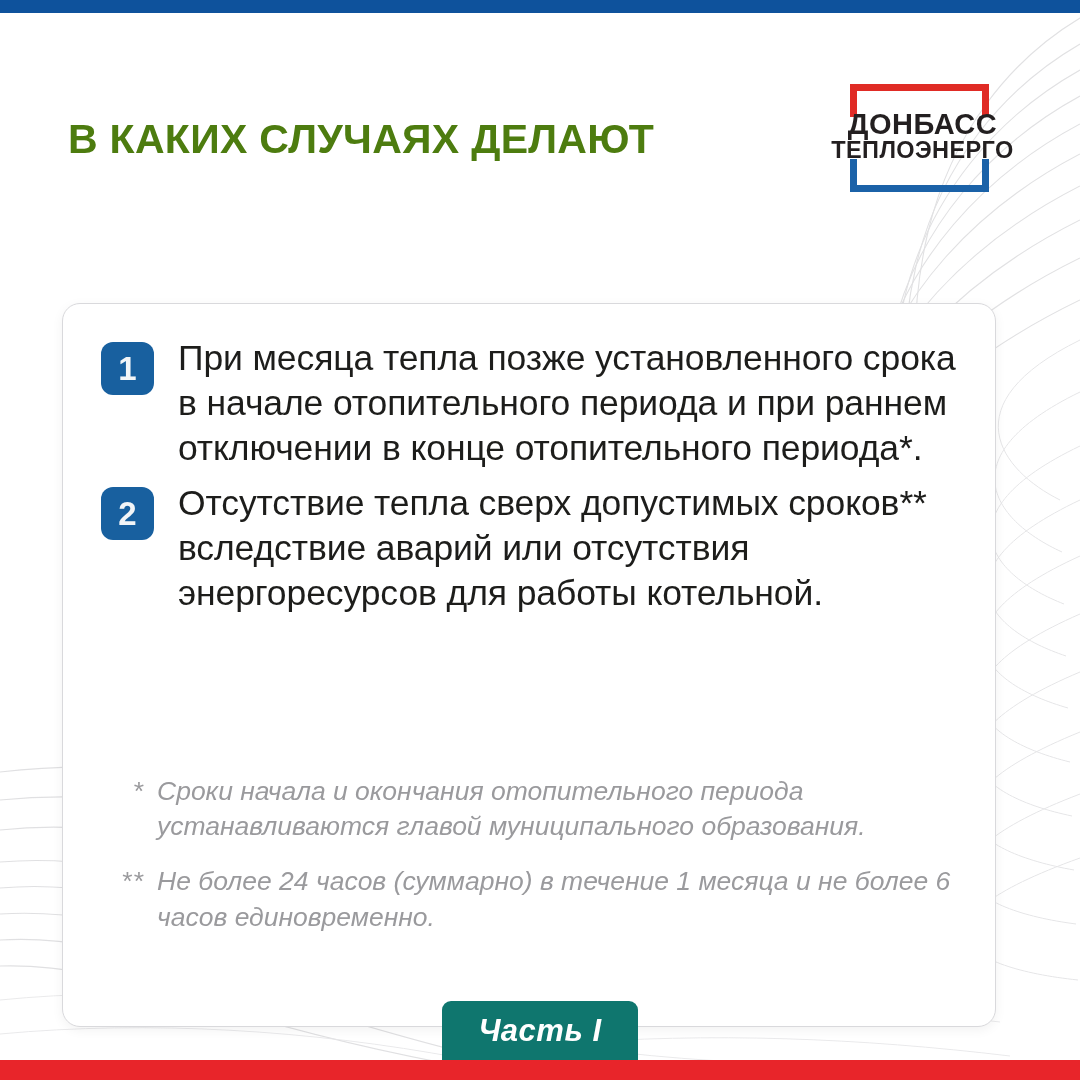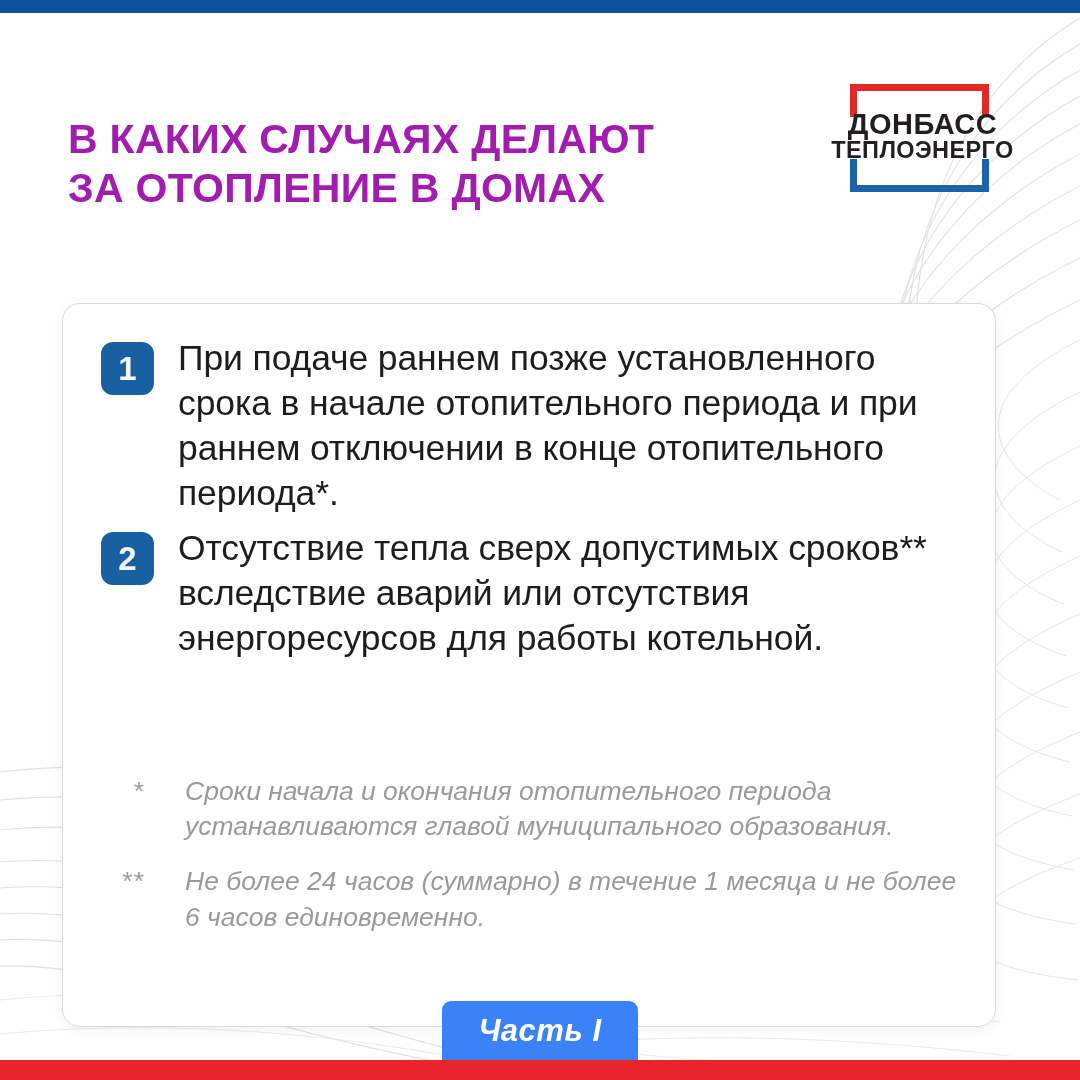--- a/index.html
+++ b/index.html
@@ -21,21 +21,21 @@
     background:#0E529C;z-index:6;
   }
   .bottom-bar{
     position:absolute;left:0;bottom:0;width:1080px;height:20px;
     background:#E8252A;z-index:6;
   }
 
   
   .title{
     position:absolute;left:68px;top:88px;width:720px;z-index:4;
-    color:#a21caf;
+    color:#4d7c0f;
     font-size:41px;
     font-weight:bold;
     line-height:1.19;
     letter-spacing:0.3px;
     text-transform:uppercase;
   }
   .title .ln{display:block;white-space:nowrap;}
 
   
   .logo{
@@ -96,27 +96,27 @@
     color:#9A9A9D;
     font-style:italic;
     font-size:26.5px;
     line-height:1.33;
     margin-bottom:20px;
   }
   .note .mark{
     flex:0 0 auto;width:44px;text-align:right;margin-right:12px;
     font-style:normal;letter-spacing:1px;
   }
-  .note .ntext{flex:1 1 auto;margin-left:28px;}
+  .note .ntext{flex:1 1 auto;}
 
   
   .part-badge{
     position:absolute;left:50%;transform:translateX(-50%);
     top:1001px;width:196px;height:59px;
-    background:#3b82f6;
+    background:#0f766e;
     border-top-left-radius:9px;border-top-right-radius:9px;
     display:flex;align-items:center;justify-content:center;
     color:#ffffff;font-size:31px;font-style:italic;font-weight:bold;
     letter-spacing:0.5px;
     z-index:7;
   }
 </style>
 </head>
 <body>
 
@@ -162,36 +162,35 @@
       <path d="M0 1034 C 150 1020, 310 1030, 460 1058 C 610 1084, 780 1092, 940 1082"></path>
       <path d="M560 1012 C 700 1000, 850 1004, 1000 1022"></path>
       <path d="M560 1044 C 710 1032, 860 1038, 1010 1056"></path>
     </g>
   </svg>
 
   <div class="top-bar"></div>
 
   <h1 class="title">
     <span class="ln">В КАКИХ СЛУЧАЯХ ДЕЛАЮТ</span>
-    <span class="ln">ЗА ОТОПЛЕНИЕ В ДОМАХ</span>
   </h1>
 
   <div class="logo">
     <span class="bracket br-top"></span>
     <span class="word w1">ДОНБАСС</span>
     <span class="word w2">ТЕПЛОЭНЕРГО</span>
     <span class="bracket br-bot"></span>
   </div>
 
   <div class="card">
 
     <div class="items">
       <div class="item">
         <div class="num">1</div>
-        <div class="item-text">При подаче раннем позже установленного срока в начале отопительного периода и при раннем отключении в конце отопительного периода*.</div>
+        <div class="item-text">При месяца тепла позже установленного срока в начале отопительного периода и при раннем отключении в конце отопительного периода*.</div>
       </div>
       <div class="item">
         <div class="num">2</div>
         <div class="item-text">Отсутствие тепла сверх допустимых сроков** вследствие аварий или отсутствия энергоресурсов для работы котельной.</div>
       </div>
     </div>
 
     <div class="notes">
       <div class="note">
         <span class="mark">*</span>

